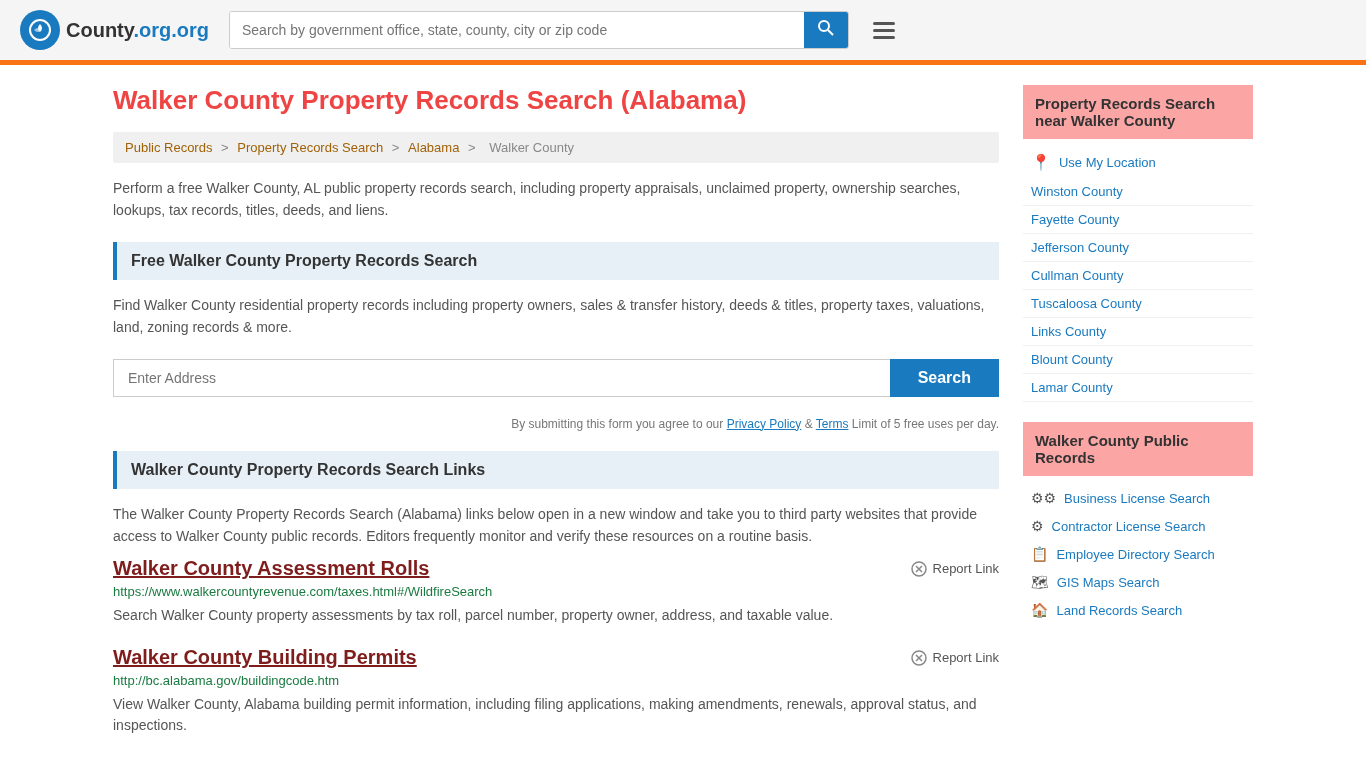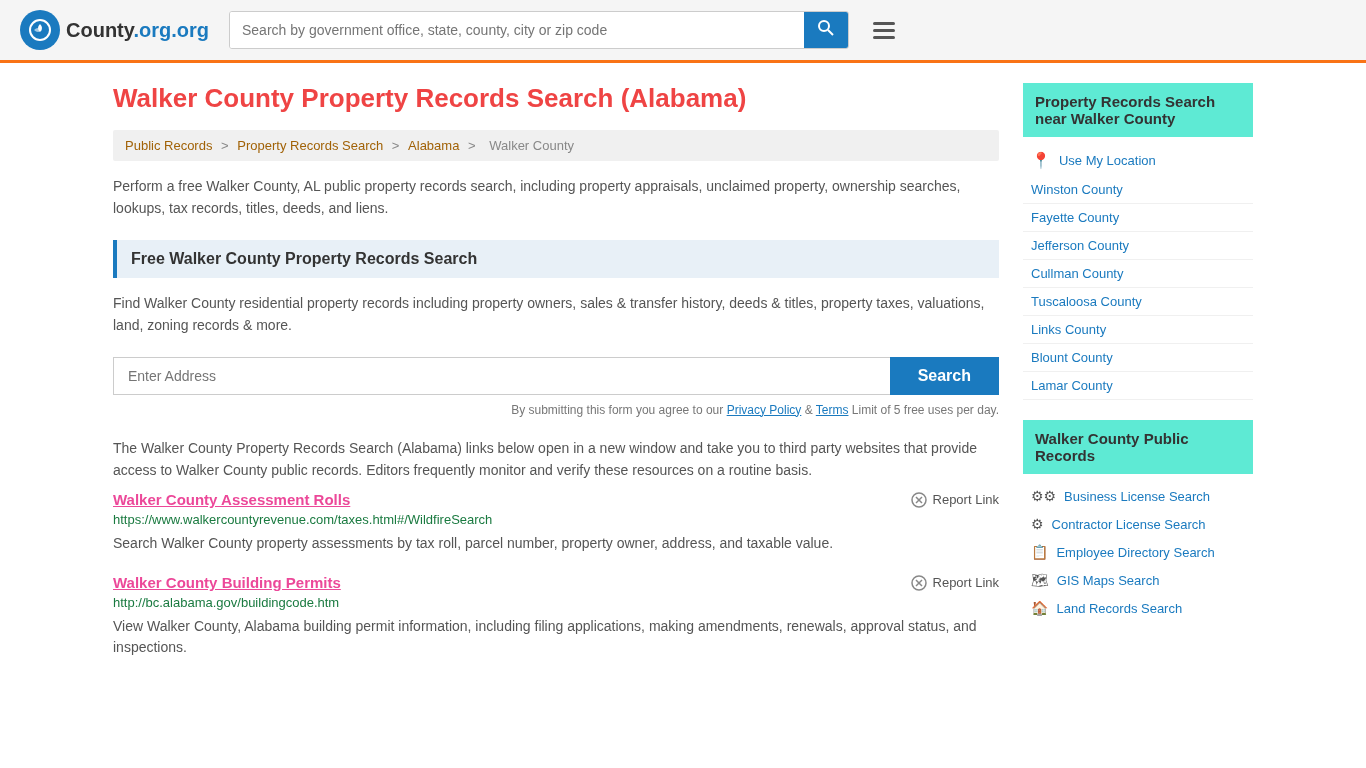--- a/index.html
+++ b/index.html
@@ -1,21 +1,21 @@
 <!DOCTYPE html>
 <html><head>
   <meta charset="utf-8">
   <style>
     * { box-sizing: border-box; margin: 0; padding: 0; }
     body { font-family: Arial, sans-serif; font-size: 14px; color: #333; background: #fff; }
 
     
     .header {
       background: #f5f5f5;
-      border-bottom: 3px solid #f97316;
+      border-bottom: 5px solid #f97316;
       padding: 10px 20px;
       display: flex;
       align-items: center;
       gap: 20px;
     }
     .logo-area {
       display: flex;
       align-items: center;
       gap: 6px;
       text-decoration: none;
@@ -134,21 +134,21 @@
       font-weight: bold;
       color: #333;
       margin-bottom: 14px;
       border-left: 4px solid #1a7abf;
     }
 
     
     .address-search {
       display: flex;
       gap: 0;
-      margin-bottom: 8px;
+      margin-bottom: 20px;
     }
     .address-search input {
       flex: 1;
       padding: 10px 14px;
       border: 1px solid #ccc;
       border-right: none;
       font-size: 14px;
       color: #999;
       outline: none;
     }
@@ -190,23 +190,23 @@
     .link-item {
       margin-bottom: 20px;
     }
     .link-item-header {
       display: flex;
       justify-content: space-between;
       align-items: center;
       margin-bottom: 4px;
     }
     .link-item-title {
-      font-size: 15px;
-      font-weight: bold;
-      color: #ec4899;
+      font-size: 20px;
+      font-weight: bold;
+      color: #7f1d1d;
       text-decoration: underline;
       cursor: pointer;
     }
     .report-link-btn {
       display: flex;
       align-items: center;
       gap: 6px;
       font-size: 13px;
       color: #555;
       cursor: pointer;
@@ -222,21 +222,21 @@
       font-size: 14px;
       color: #555;
       line-height: 1.5;
     }
 
     
     .sidebar-section {
       margin-bottom: 20px;
     }
     .sidebar-section-header {
-      background: #5eead4;
+      background: #fca5a5;
       padding: 10px 12px;
       font-size: 15px;
       font-weight: bold;
       color: #333;
       margin-bottom: 8px;
     }
     .sidebar-link {
       display: flex;
       align-items: center;
       gap: 8px;
@@ -331,20 +331,21 @@
     </div>
     <p class="form-note">
       <span>By submitting this form you agree to our</span>
       <a href="#">Privacy Policy</a>
       <span> &amp; </span>
       <a href="#">Terms</a>
       <span>Limit of 5 free uses per day.</span>
     </p>
 
     <div class="search-links-section">
+      <div class="section-header">Walker County Property Records Search Links</div>
       <p class="search-links-desc">The Walker County Property Records Search (Alabama) links below open in a new window and take you to third party websites that provide access to Walker County public records. Editors frequently monitor and verify these resources on a routine basis.</p>
 
       <div class="link-item">
         <div class="link-item-header">
           <a class="link-item-title" href="#">Walker County Assessment Rolls</a>
           <button class="report-link-btn">
             <svg width="16" height="16" viewBox="0 0 16 16" fill="none">
               <circle cx="8" cy="8" r="7" stroke="#888" stroke-width="1.5"></circle>
               <line x1="5" y1="5" x2="11" y2="11" stroke="#888" stroke-width="1.5"></line>
               <line x1="11" y1="5" x2="5" y2="11" stroke="#888" stroke-width="1.5"></line>

